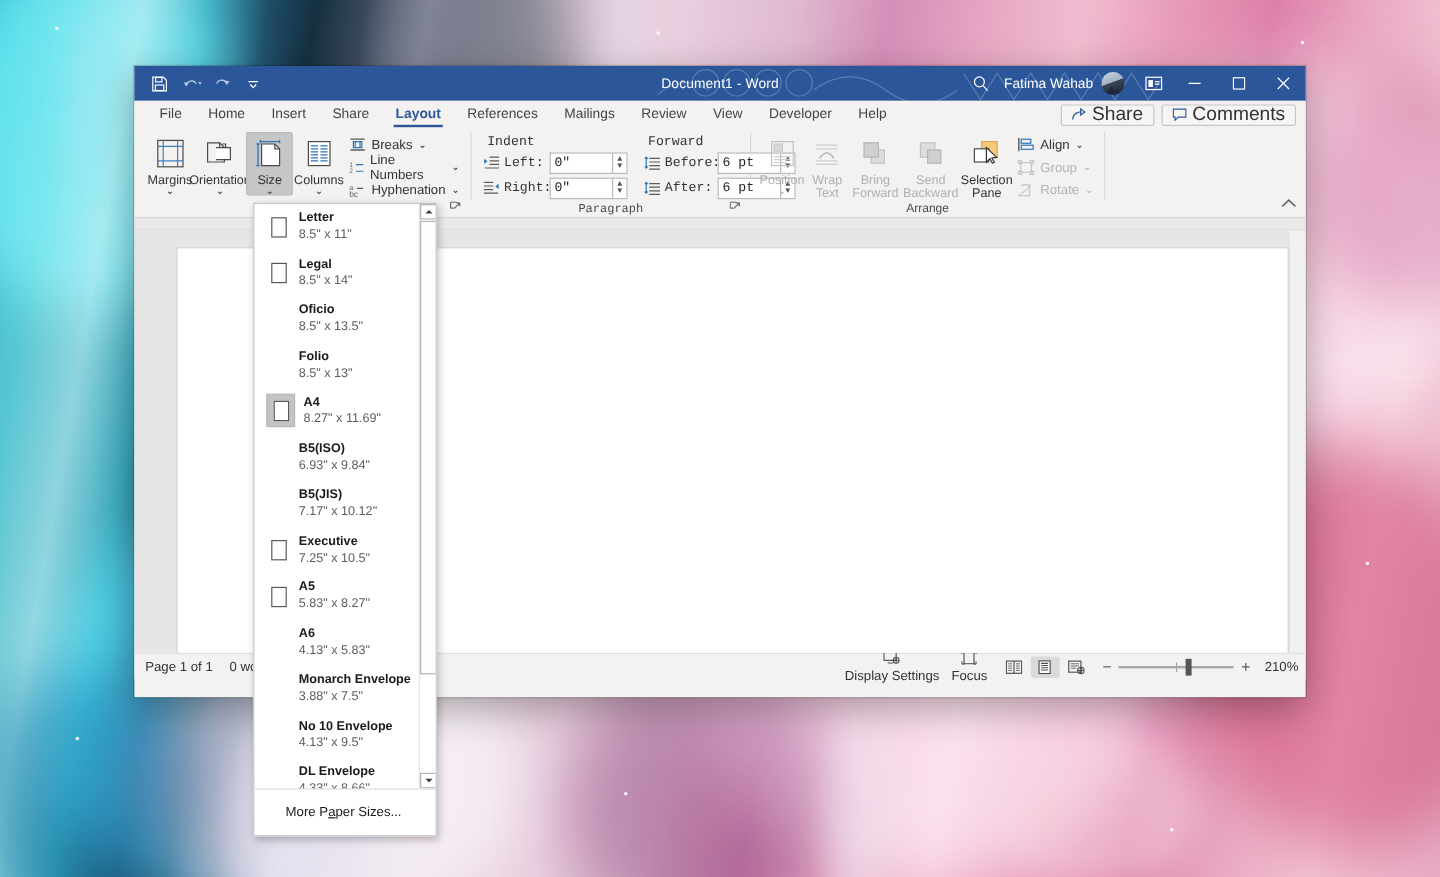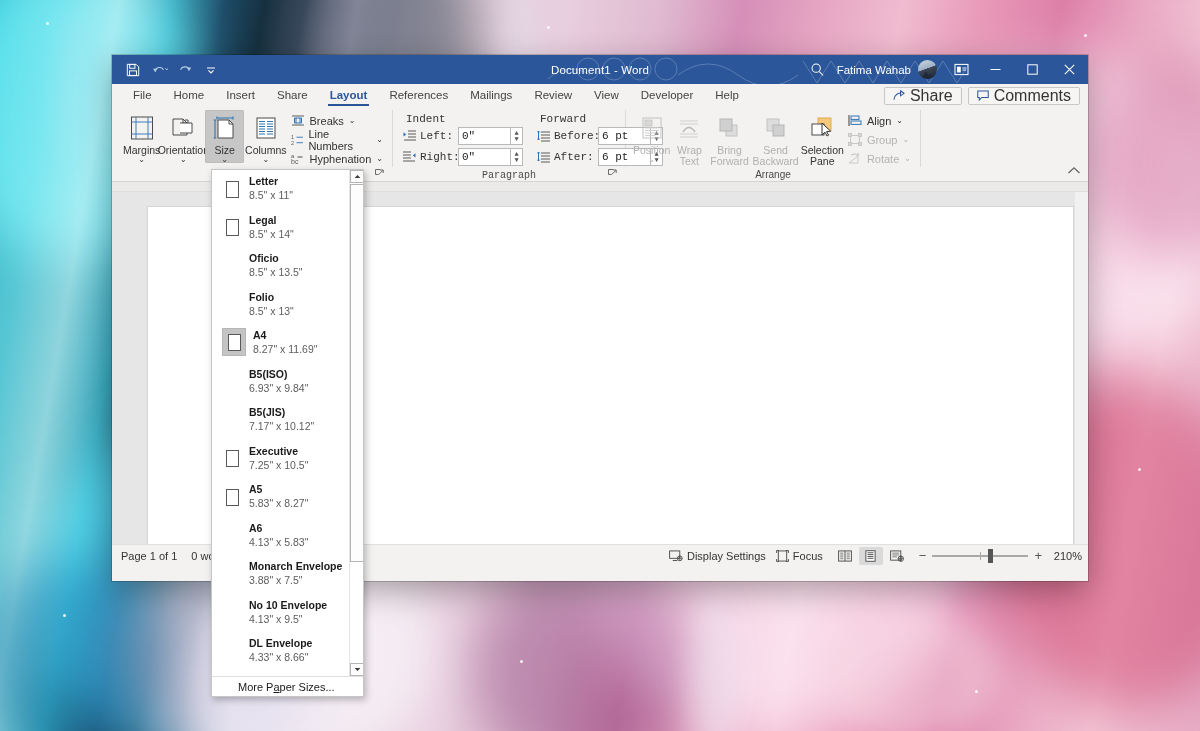--- a/index.html
+++ b/index.html
@@ -155,21 +155,21 @@
     position: absolute; right: 0; top: 0; width: 13px; height: 100%; background: #f1f1f1;
   }
 
   
   .statusbar {
     height: 22px; background: #f3f2f1; border-top: 1px solid #e2e0de;
     display: flex; align-items: center; font-size: 11px; color: #333;
     padding: 0 6px 0 9px; gap: 14px;
   }
   .sb-right { margin-left: auto; display: flex; align-items: center; gap: 10px; }
-  .sb-item { display: flex; align-items: center; gap: 4px; }
+  .sb-item { display: flex; align-items: center; gap: 4px; flex-direction: column; }
   .viewbtn {
     width: 24px; height: 18px; display: flex; align-items: center; justify-content: center;
     border-radius: 2px;
   }
   .viewbtn.sel { background: #dadada; }
   .zoom-slider { display: flex; align-items: center; gap: 6px; }
   .zs-track { width: 96px; height: 2px; background: #a8a8a8; position: relative; }
   .zs-tick { position: absolute; top: -3px; width: 1px; height: 8px; background: #a8a8a8; left: 50%; }
   .zs-thumb {
     position: absolute; left: 56px; top: -6px; width: 5px; height: 14px; background: #555;
@@ -209,21 +209,21 @@
     border: 1px solid #b5b5b5; background: #fdfdfd;
     display: flex; align-items: center; justify-content: center;
   }
   .ms-btn.up { top: 0; }
   .ms-btn.down { bottom: 0; }
   .ms-thumb {
     position: absolute; left: 0; width: 14px; top: 14px; height: 378px;
     border: 1px solid #b5b5b5; background: #fdfdfd;
   }
   .menu-footer {
-    height: 20px; border-top: 1px solid #e0e0e0; display: flex; align-items: center;
+    height: 39px; border-top: 1px solid #e0e0e0; display: flex; align-items: center;
     padding-left: 26px; font-size: 11px; color: #1a1a1a; flex: none;
   }
   .menu-footer u { text-decoration: underline; }
 </style>
 </head>
 <body>
 
 <div id="desktop">
 
   <div class="wp wp-base"></div>

